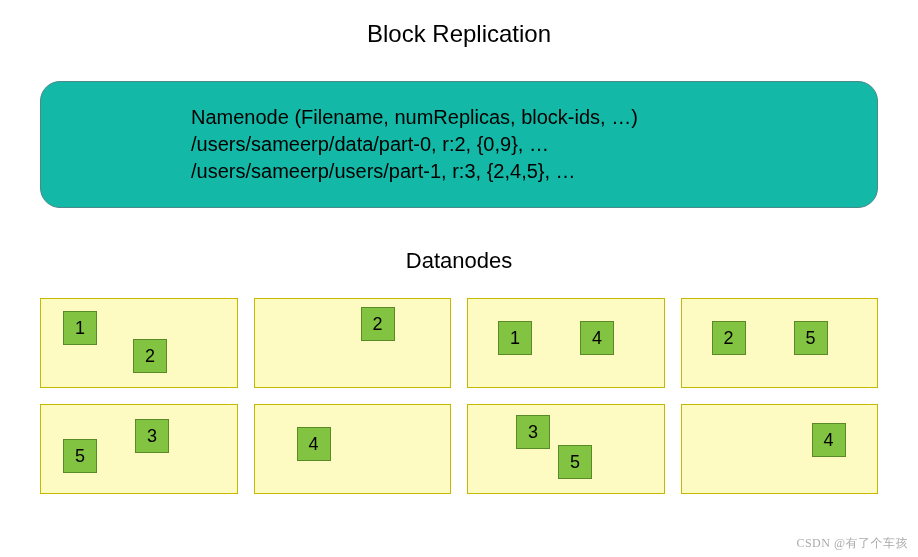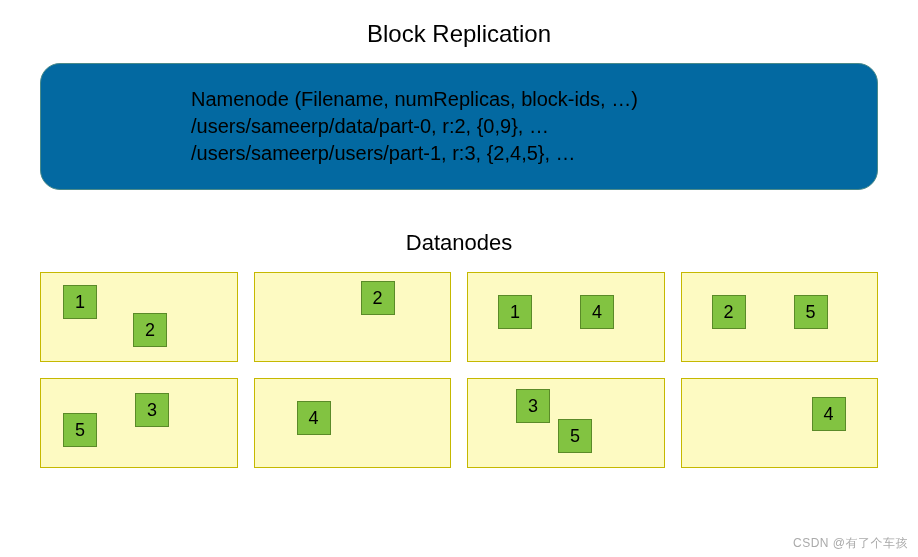--- a/index.html
+++ b/index.html
@@ -8,37 +8,37 @@
       height: 557px;
       background: #ffffff;
       font-family: Arial, sans-serif;
       padding: 20px;
       position: relative;
     }
     .title {
       font-size: 24px;
       color: #000;
       text-align: center;
-      margin-bottom: 15px;
+      margin-bottom: 33px;
     }
     .namenode {
-      background: #0369a1;
+      background: #14b8a6;
       border: 1px solid #4a8a8a;
       border-radius: 20px;
       padding: 22px 40px 22px 150px;
       margin: 0 20px 40px 20px;
       font-size: 20px;
       color: #000;
       line-height: 1.35;
     }
     .datanodes-title {
       font-size: 22px;
       text-align: center;
       color: #000;
-      margin-bottom: 16px;
+      margin-bottom: 24px;
     }
     .datanodes-grid {
       display: grid;
       grid-template-columns: repeat(4, 1fr);
       grid-template-rows: repeat(2, 1fr);
       gap: 16px;
       padding: 0 20px;
     }
     .datanode {
       background: #fdfac2;
@@ -58,20 +58,21 @@
       align-items: center;
       justify-content: center;
     }
     .watermark {
       position: absolute;
       bottom: 5px;
       right: 10px;
       font-size: 12px;
       color: #aaa;
       letter-spacing: 0.5px;
+      font-family: Liberation Serif, serif;
     }
   </style>
 </head>
 <body>
 
 <div class="title">Block Replication</div>
 
 <div class="namenode">
   <div>Namenode (Filename, numReplicas, block-ids, …)</div>
   <div>/users/sameerp/data/part-0, r:2, {0,9}, …</div>

